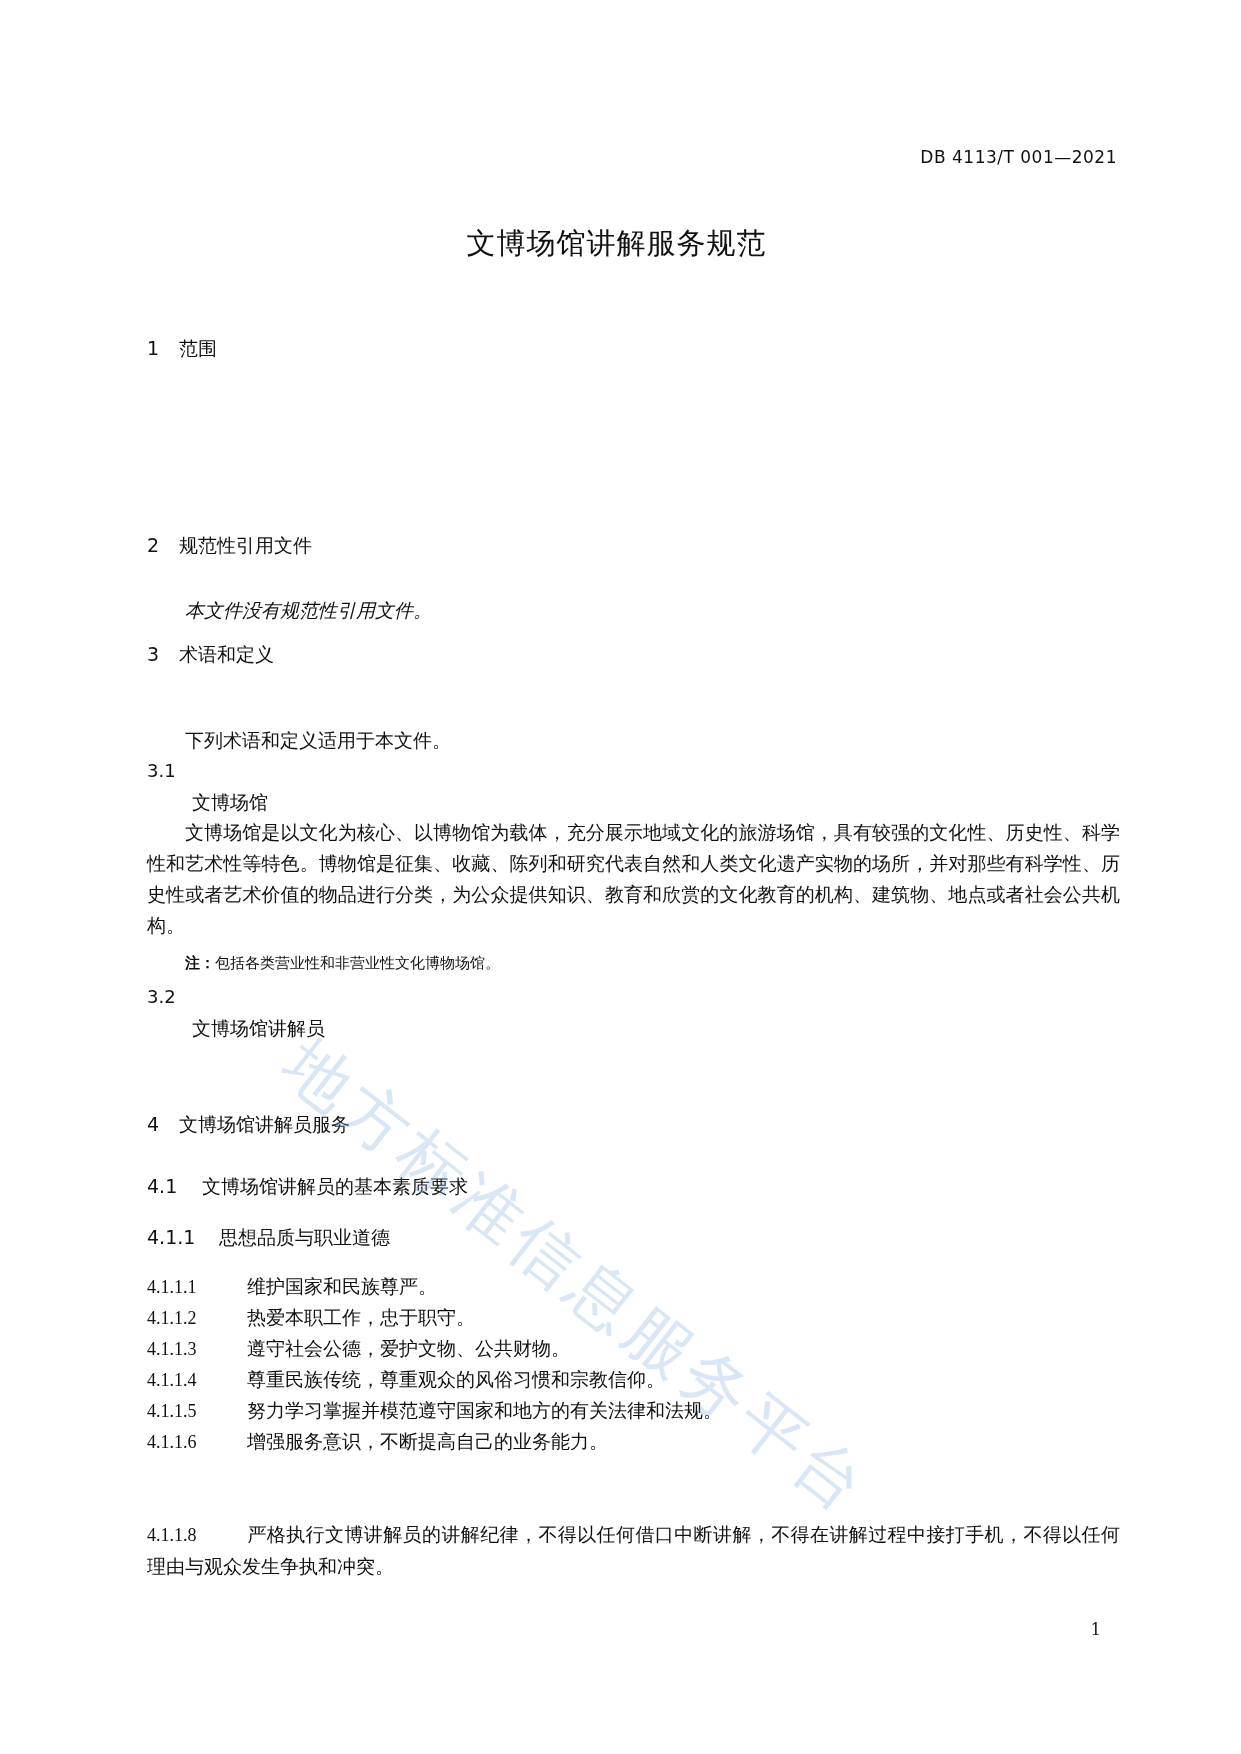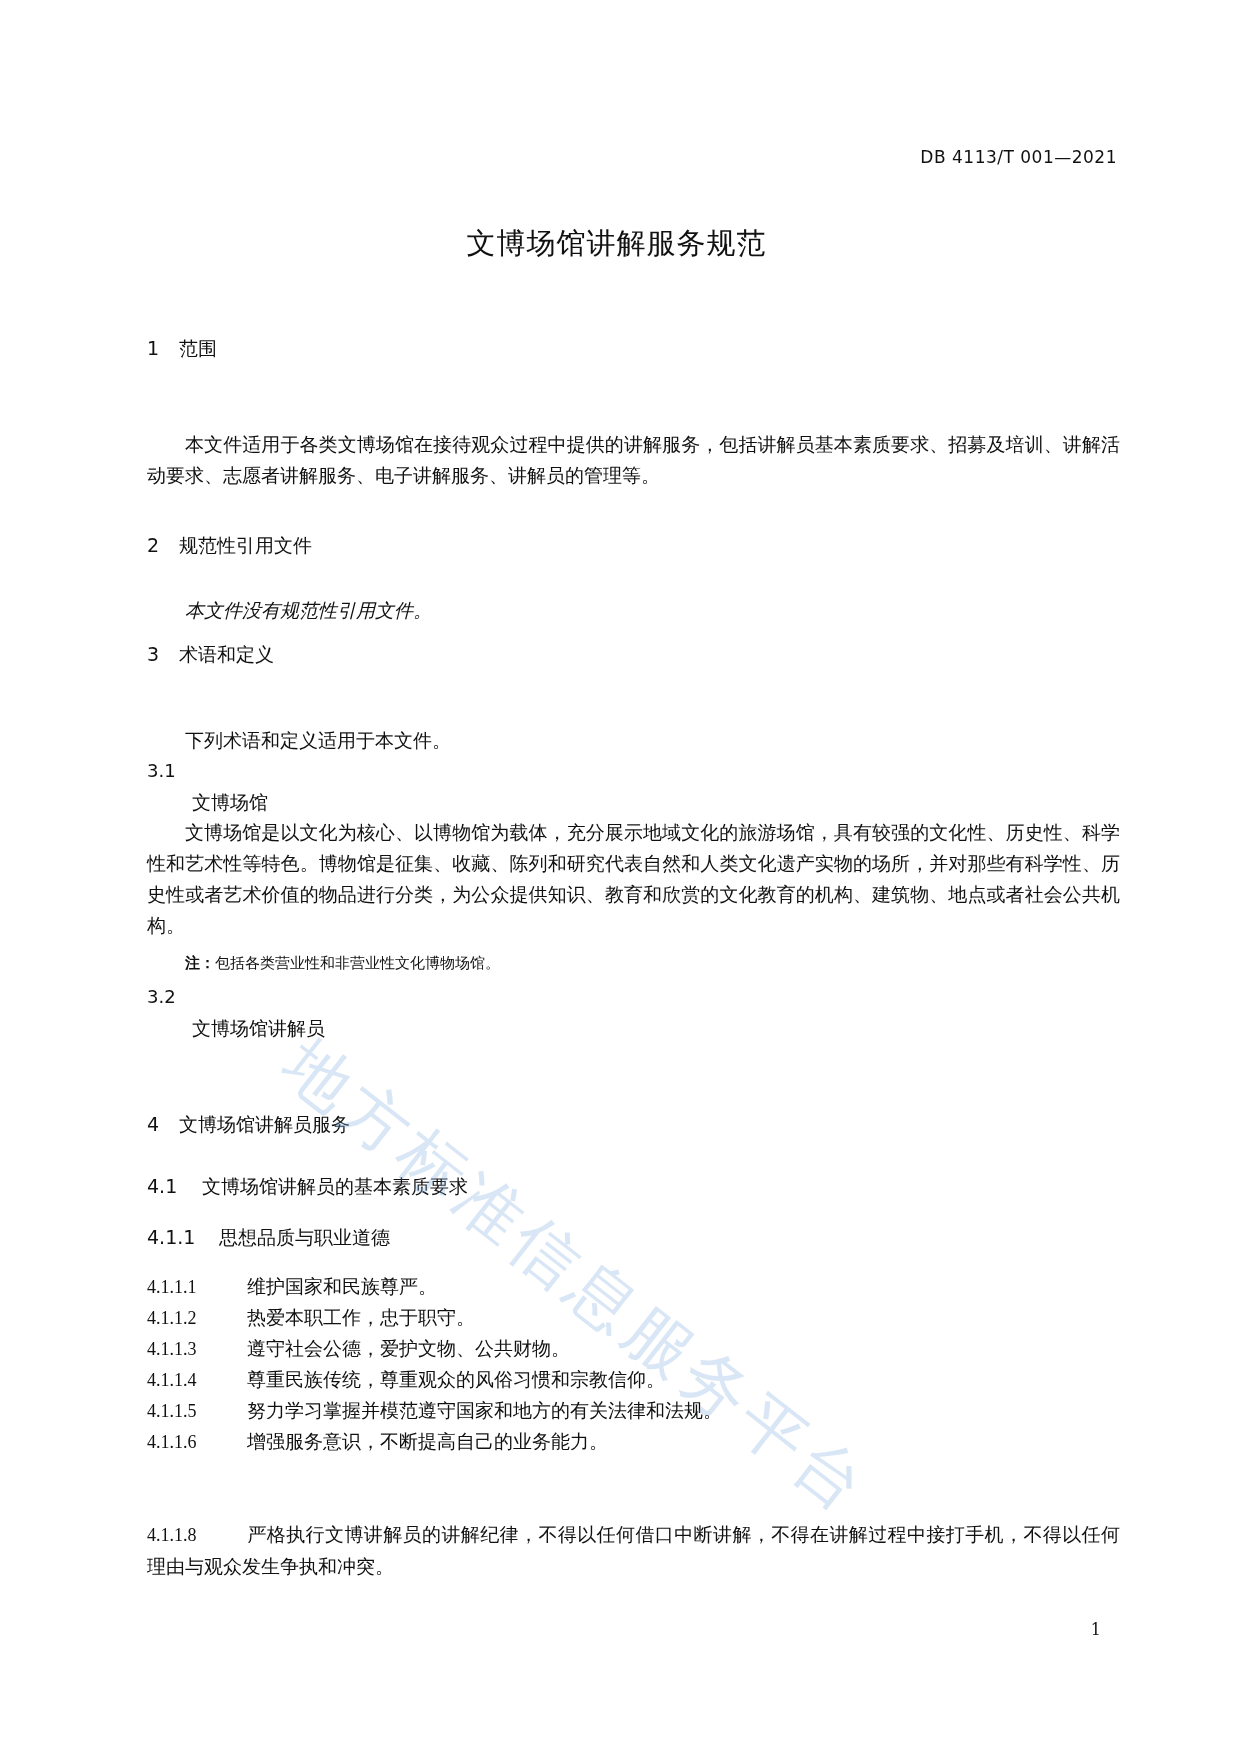--- a/index.html
+++ b/index.html
@@ -31,21 +31,20 @@
 
 <div class="page">
 
   <div class="abs sans std-code">DB 4113/T 001—2021</div>
 
   <div class="abs sans doc-title">文博场馆讲解服务规范</div>
 
   <div class="abs sans h1" style="top:336px;">
     <span class="num">1</span><span>范围</span>
   </div>
-  <div class="abs serif body-text para" style="top:429px;">本文件适用于各类文博场馆在接待观众过程中提供的讲解服务，包括讲解员基本素质要求、招募及培训、讲解活动要求、志愿者讲解服务、电子讲解服务、讲解员的管理等。</div>
 
   <div class="abs sans h1" style="top:533px;">
     <span class="num">2</span><span>规范性引用文件</span>
   </div>
   <div class="abs serif body-text para" style="top:595px;font-style:italic;">本文件没有规范性引用文件。</div>
 
   <div class="abs sans h1" style="top:642px;">
     <span class="num">3</span><span>术语和定义</span>
   </div>
   <div class="abs serif body-text para" style="top:725px;">下列术语和定义适用于本文件。</div>

